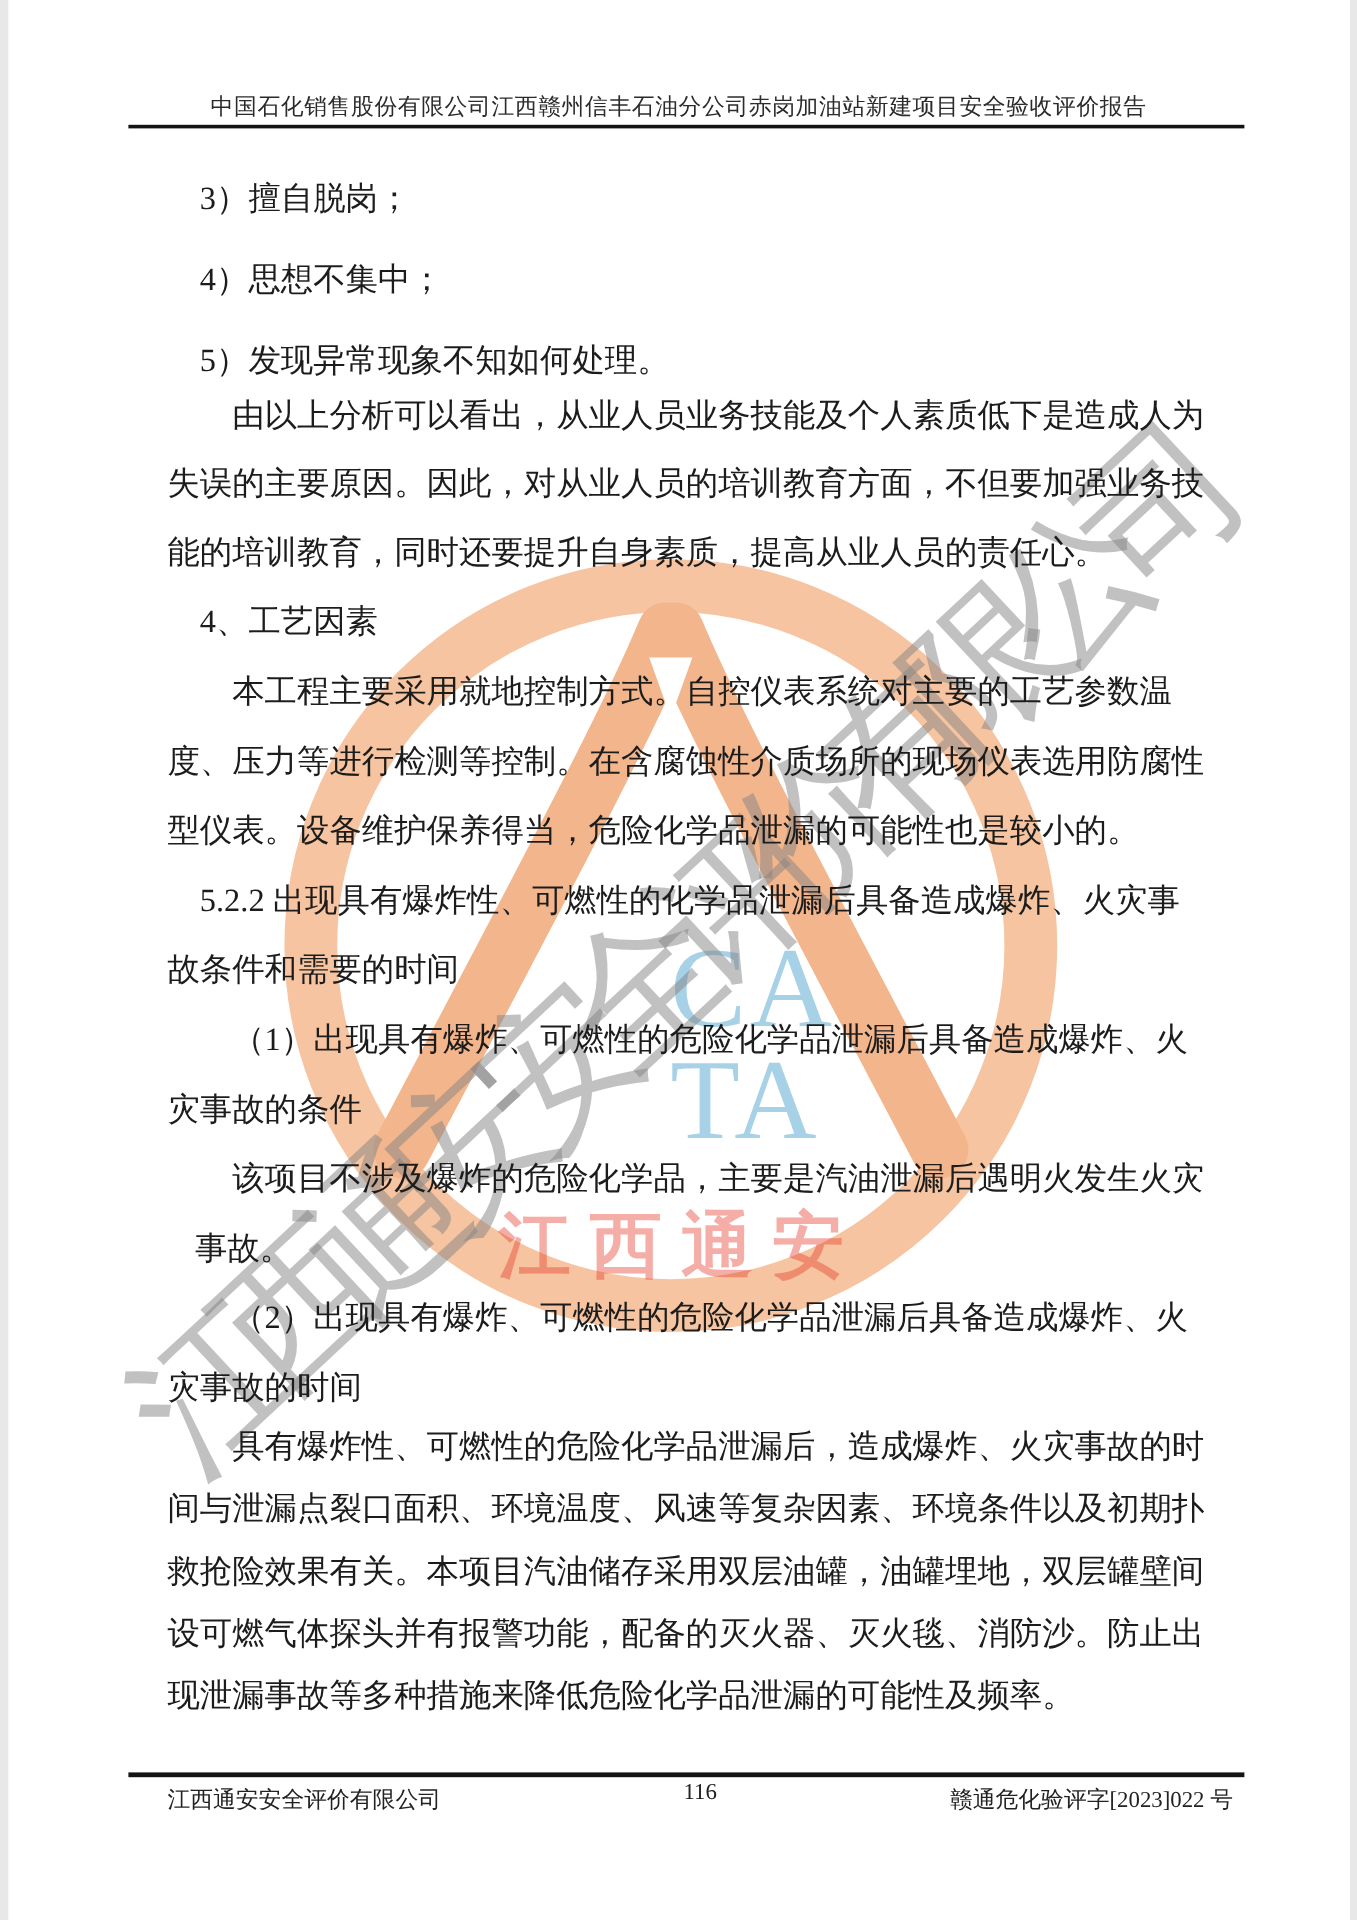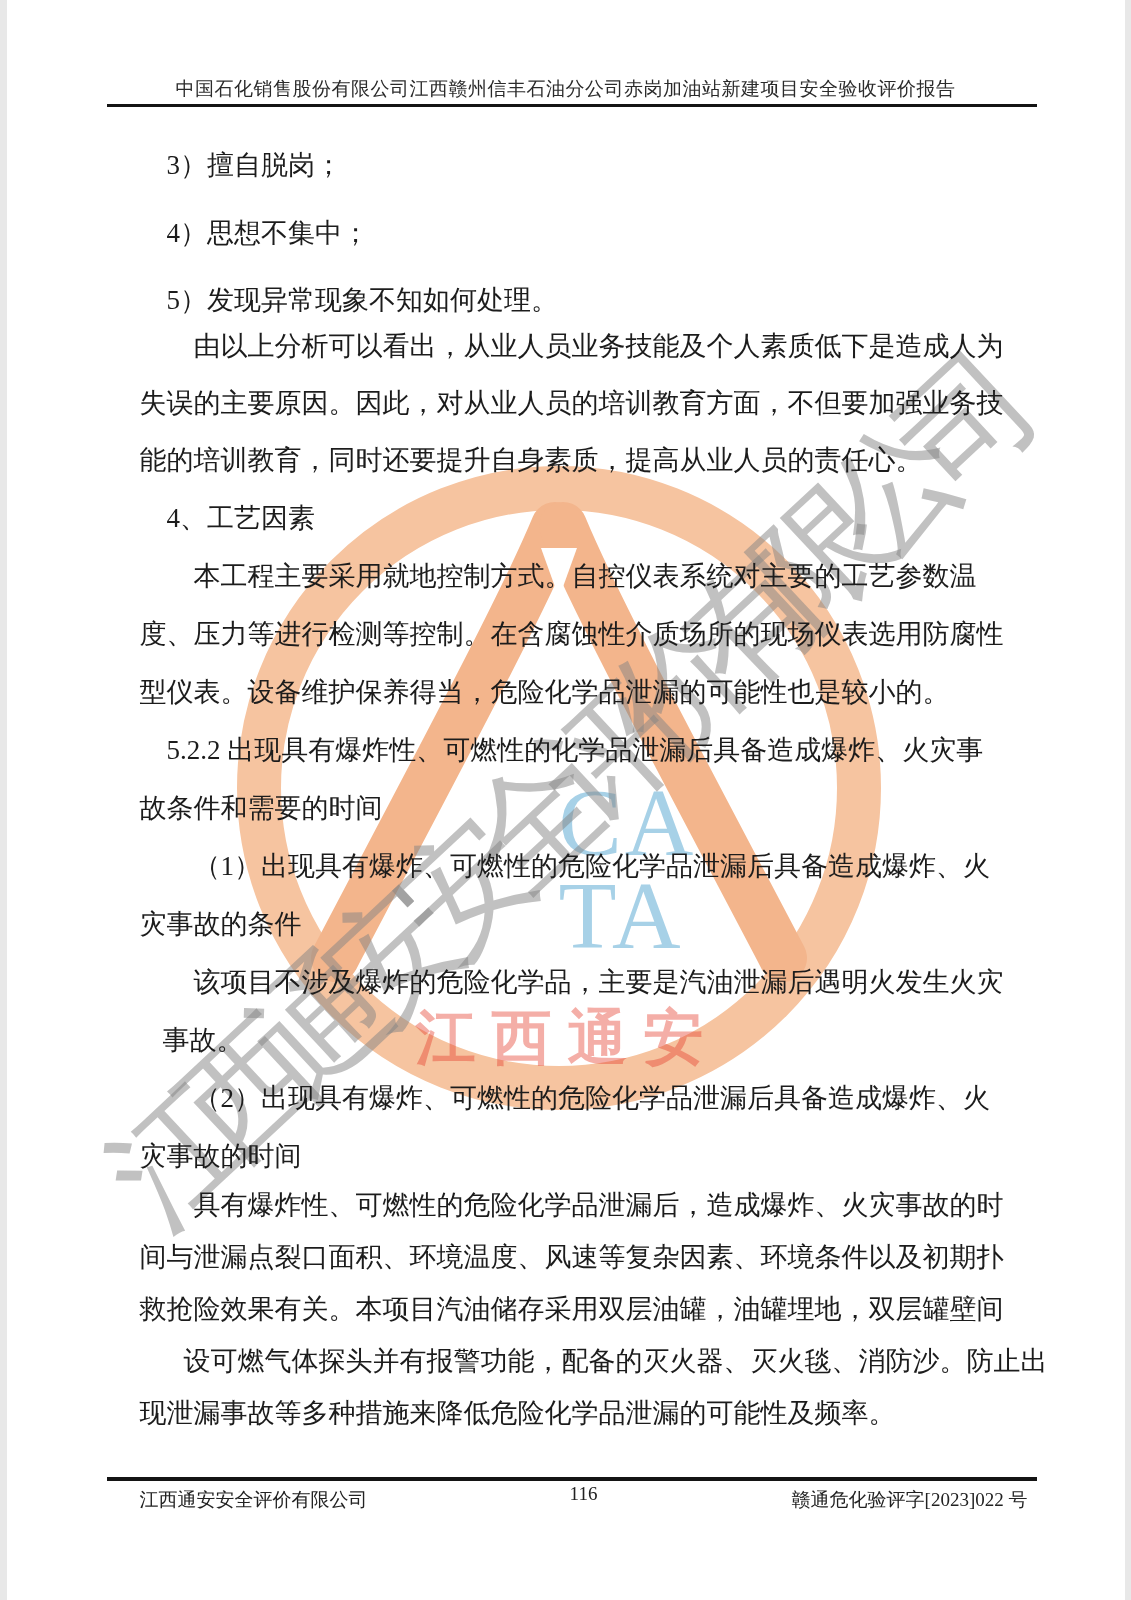--- a/index.html
+++ b/index.html
@@ -104,21 +104,21 @@
       <div class="line" style="top: 788px; padding-left: 0px;">故条件和需要的时间</div>
       <div class="line" style="top: 846px; padding-left: 54px;">（1）出现具有爆炸、可燃性的危险化学品泄漏后具备造成爆炸、火</div>
       <div class="line" style="top: 904px; padding-left: 0px;">灾事故的条件</div>
       <div class="line" style="top: 962px; padding-left: 54px;">该项目不涉及爆炸的危险化学品，主要是汽油泄漏后遇明火发生火灾</div>
       <div class="line" style="top: 1020px; padding-left: 0px; margin-left: 23px;">事故。</div>
       <div class="line" style="top: 1078px; padding-left: 54px;">（2）出现具有爆炸、可燃性的危险化学品泄漏后具备造成爆炸、火</div>
       <div class="line" style="top: 1136px; padding-left: 0px;">灾事故的时间</div>
       <div class="line" style="top: 1185px; padding-left: 54px;">具有爆炸性、可燃性的危险化学品泄漏后，造成爆炸、火灾事故的时</div>
       <div class="line" style="top: 1237px; padding-left: 0px;">间与泄漏点裂口面积、环境温度、风速等复杂因素、环境条件以及初期扑</div>
       <div class="line" style="top: 1289px; padding-left: 0px;">救抢险效果有关。本项目汽油储存采用双层油罐，油罐埋地，双层罐壁间</div>
-      <div class="line" style="top: 1341px; padding-left: 0px; margin-left: 44px;">设可燃气体探头并有报警功能，配备的灭火器、灭火毯、消防沙。防止出</div>
+      <div class="line" style="top: 1341px; padding-left: 0px;">设可燃气体探头并有报警功能，配备的灭火器、灭火毯、消防沙。防止出</div>
       <div class="line" style="top: 1393px; padding-left: 0px;">现泄漏事故等多种措施来降低危险化学品泄漏的可能性及频率。</div>
     </div>
 
   <div class="footer-rule"></div>
   <div class="footer">
     <span class="f-left">江西通安安全评价有限公司</span>
     <span class="f-center">116</span>
     <span class="f-right">赣通危化验评字[2023]022 号</span>
   </div>
 

